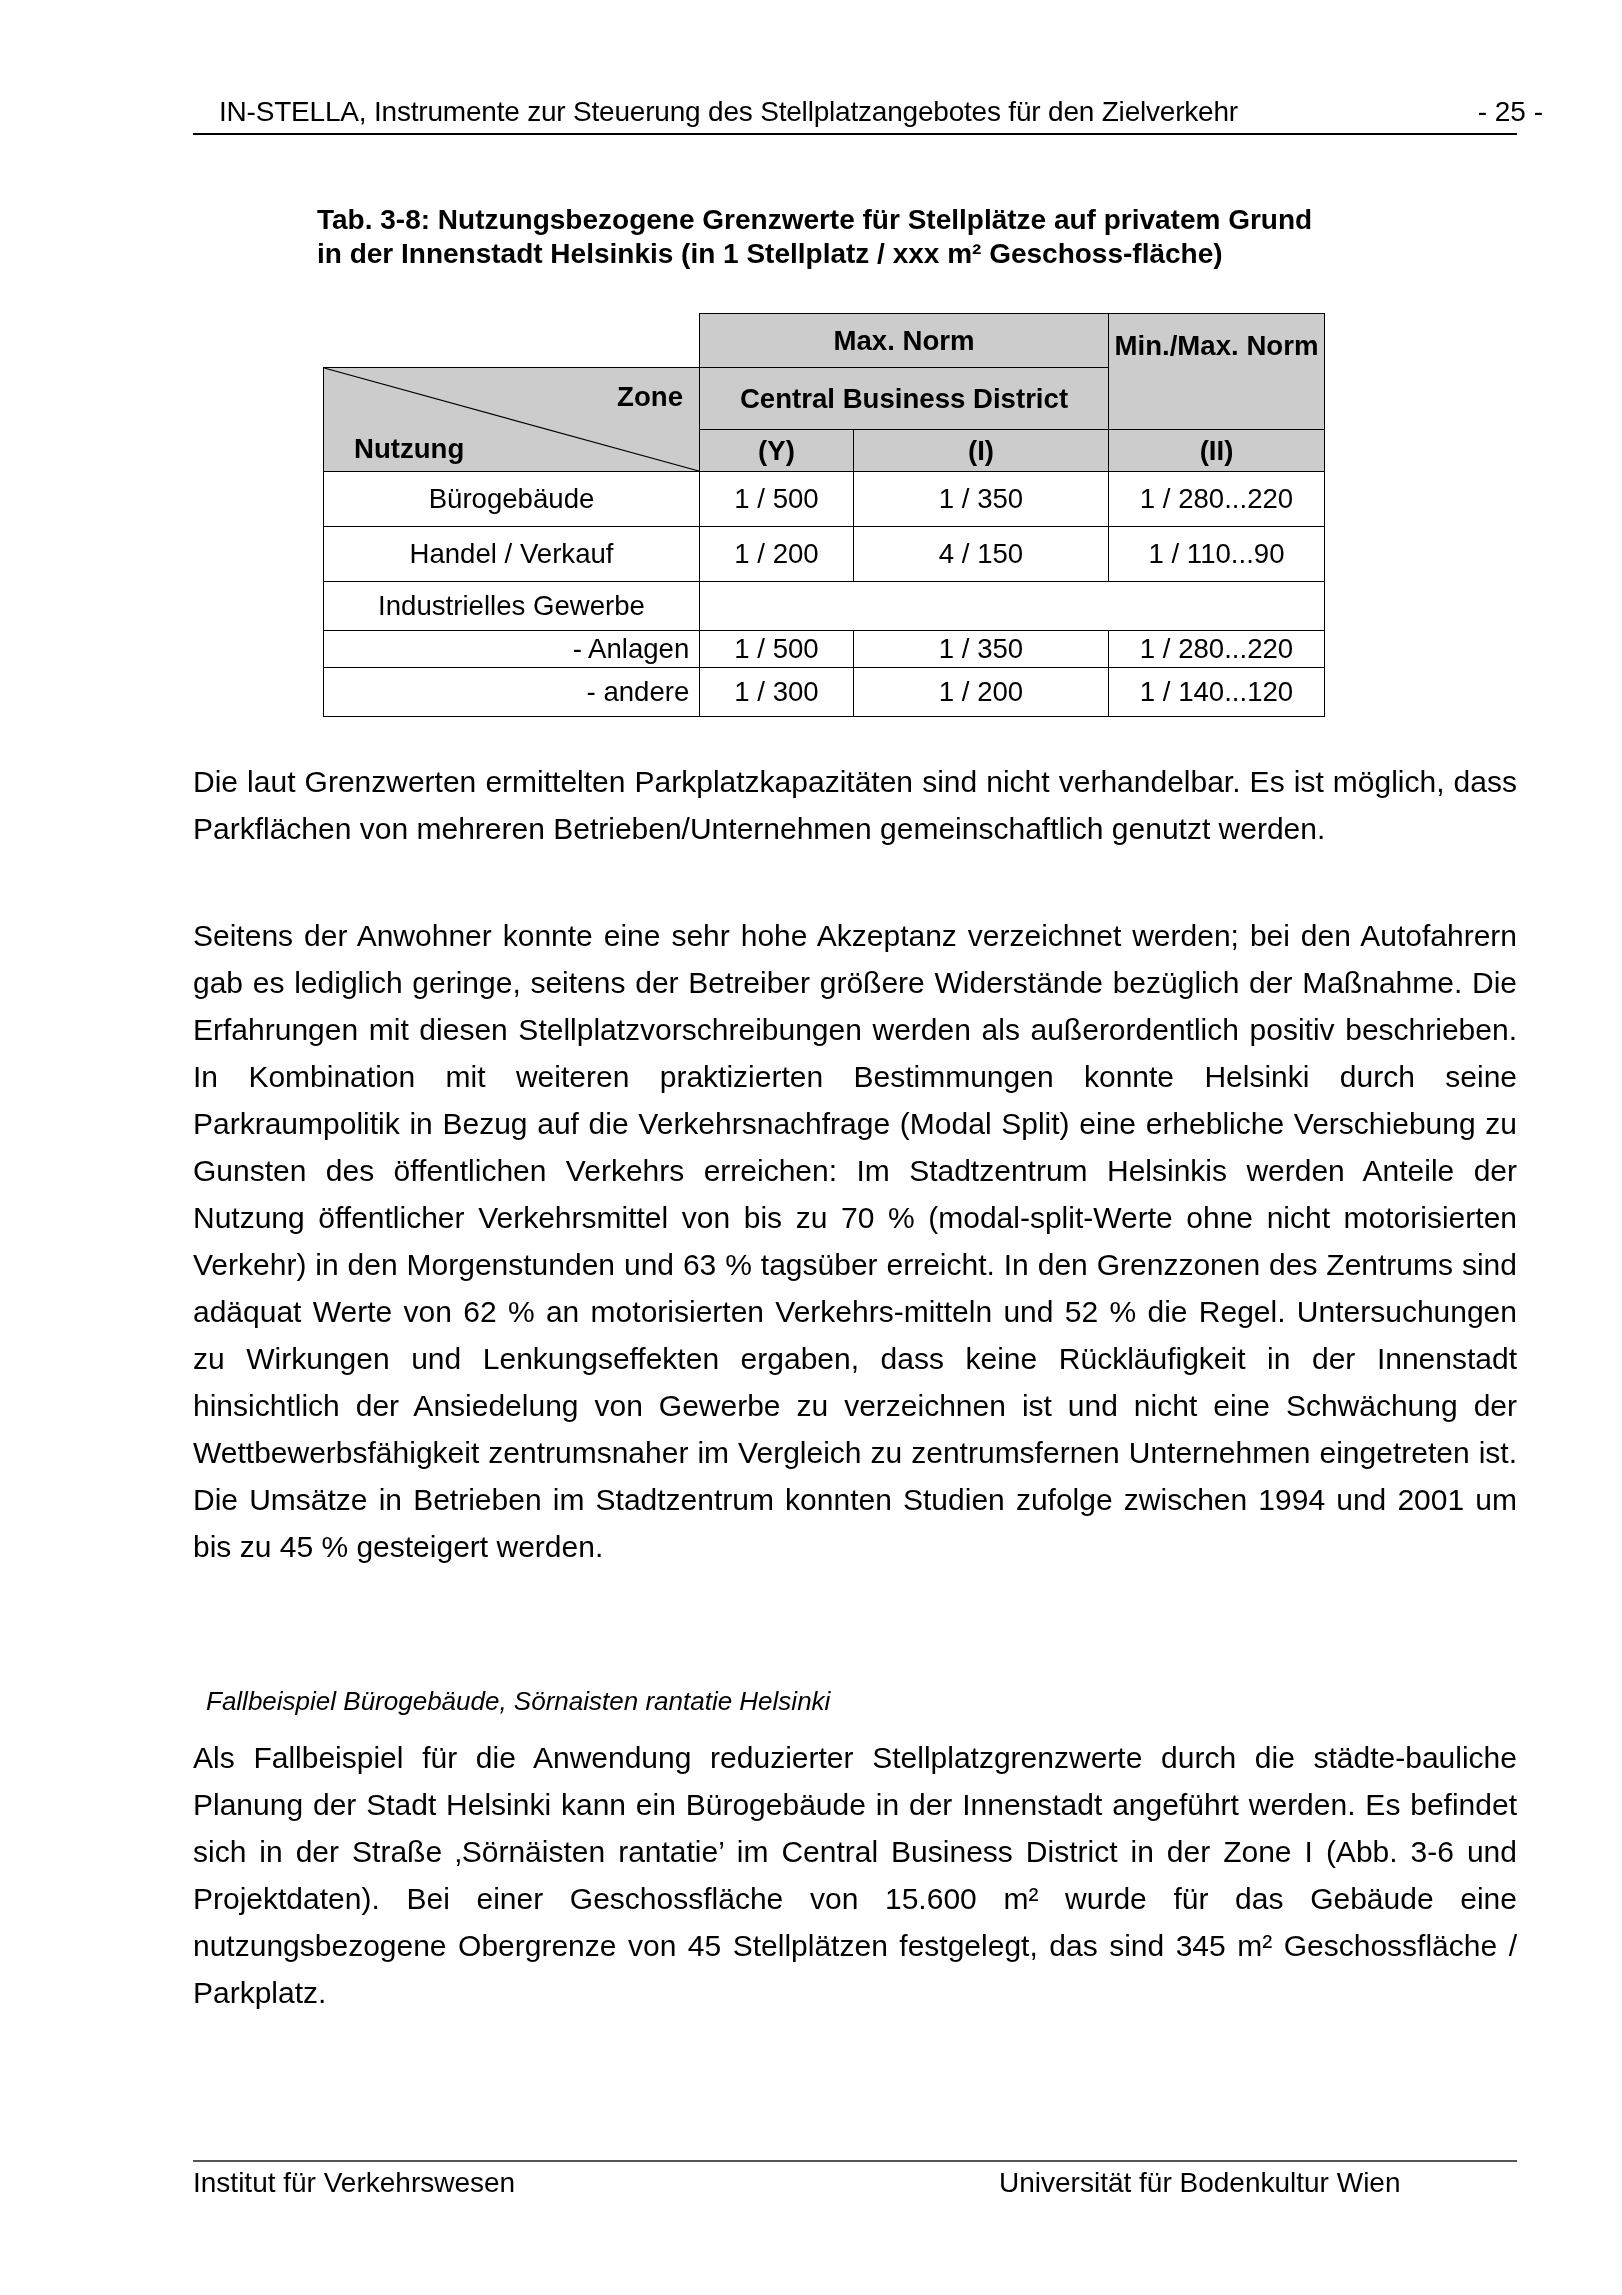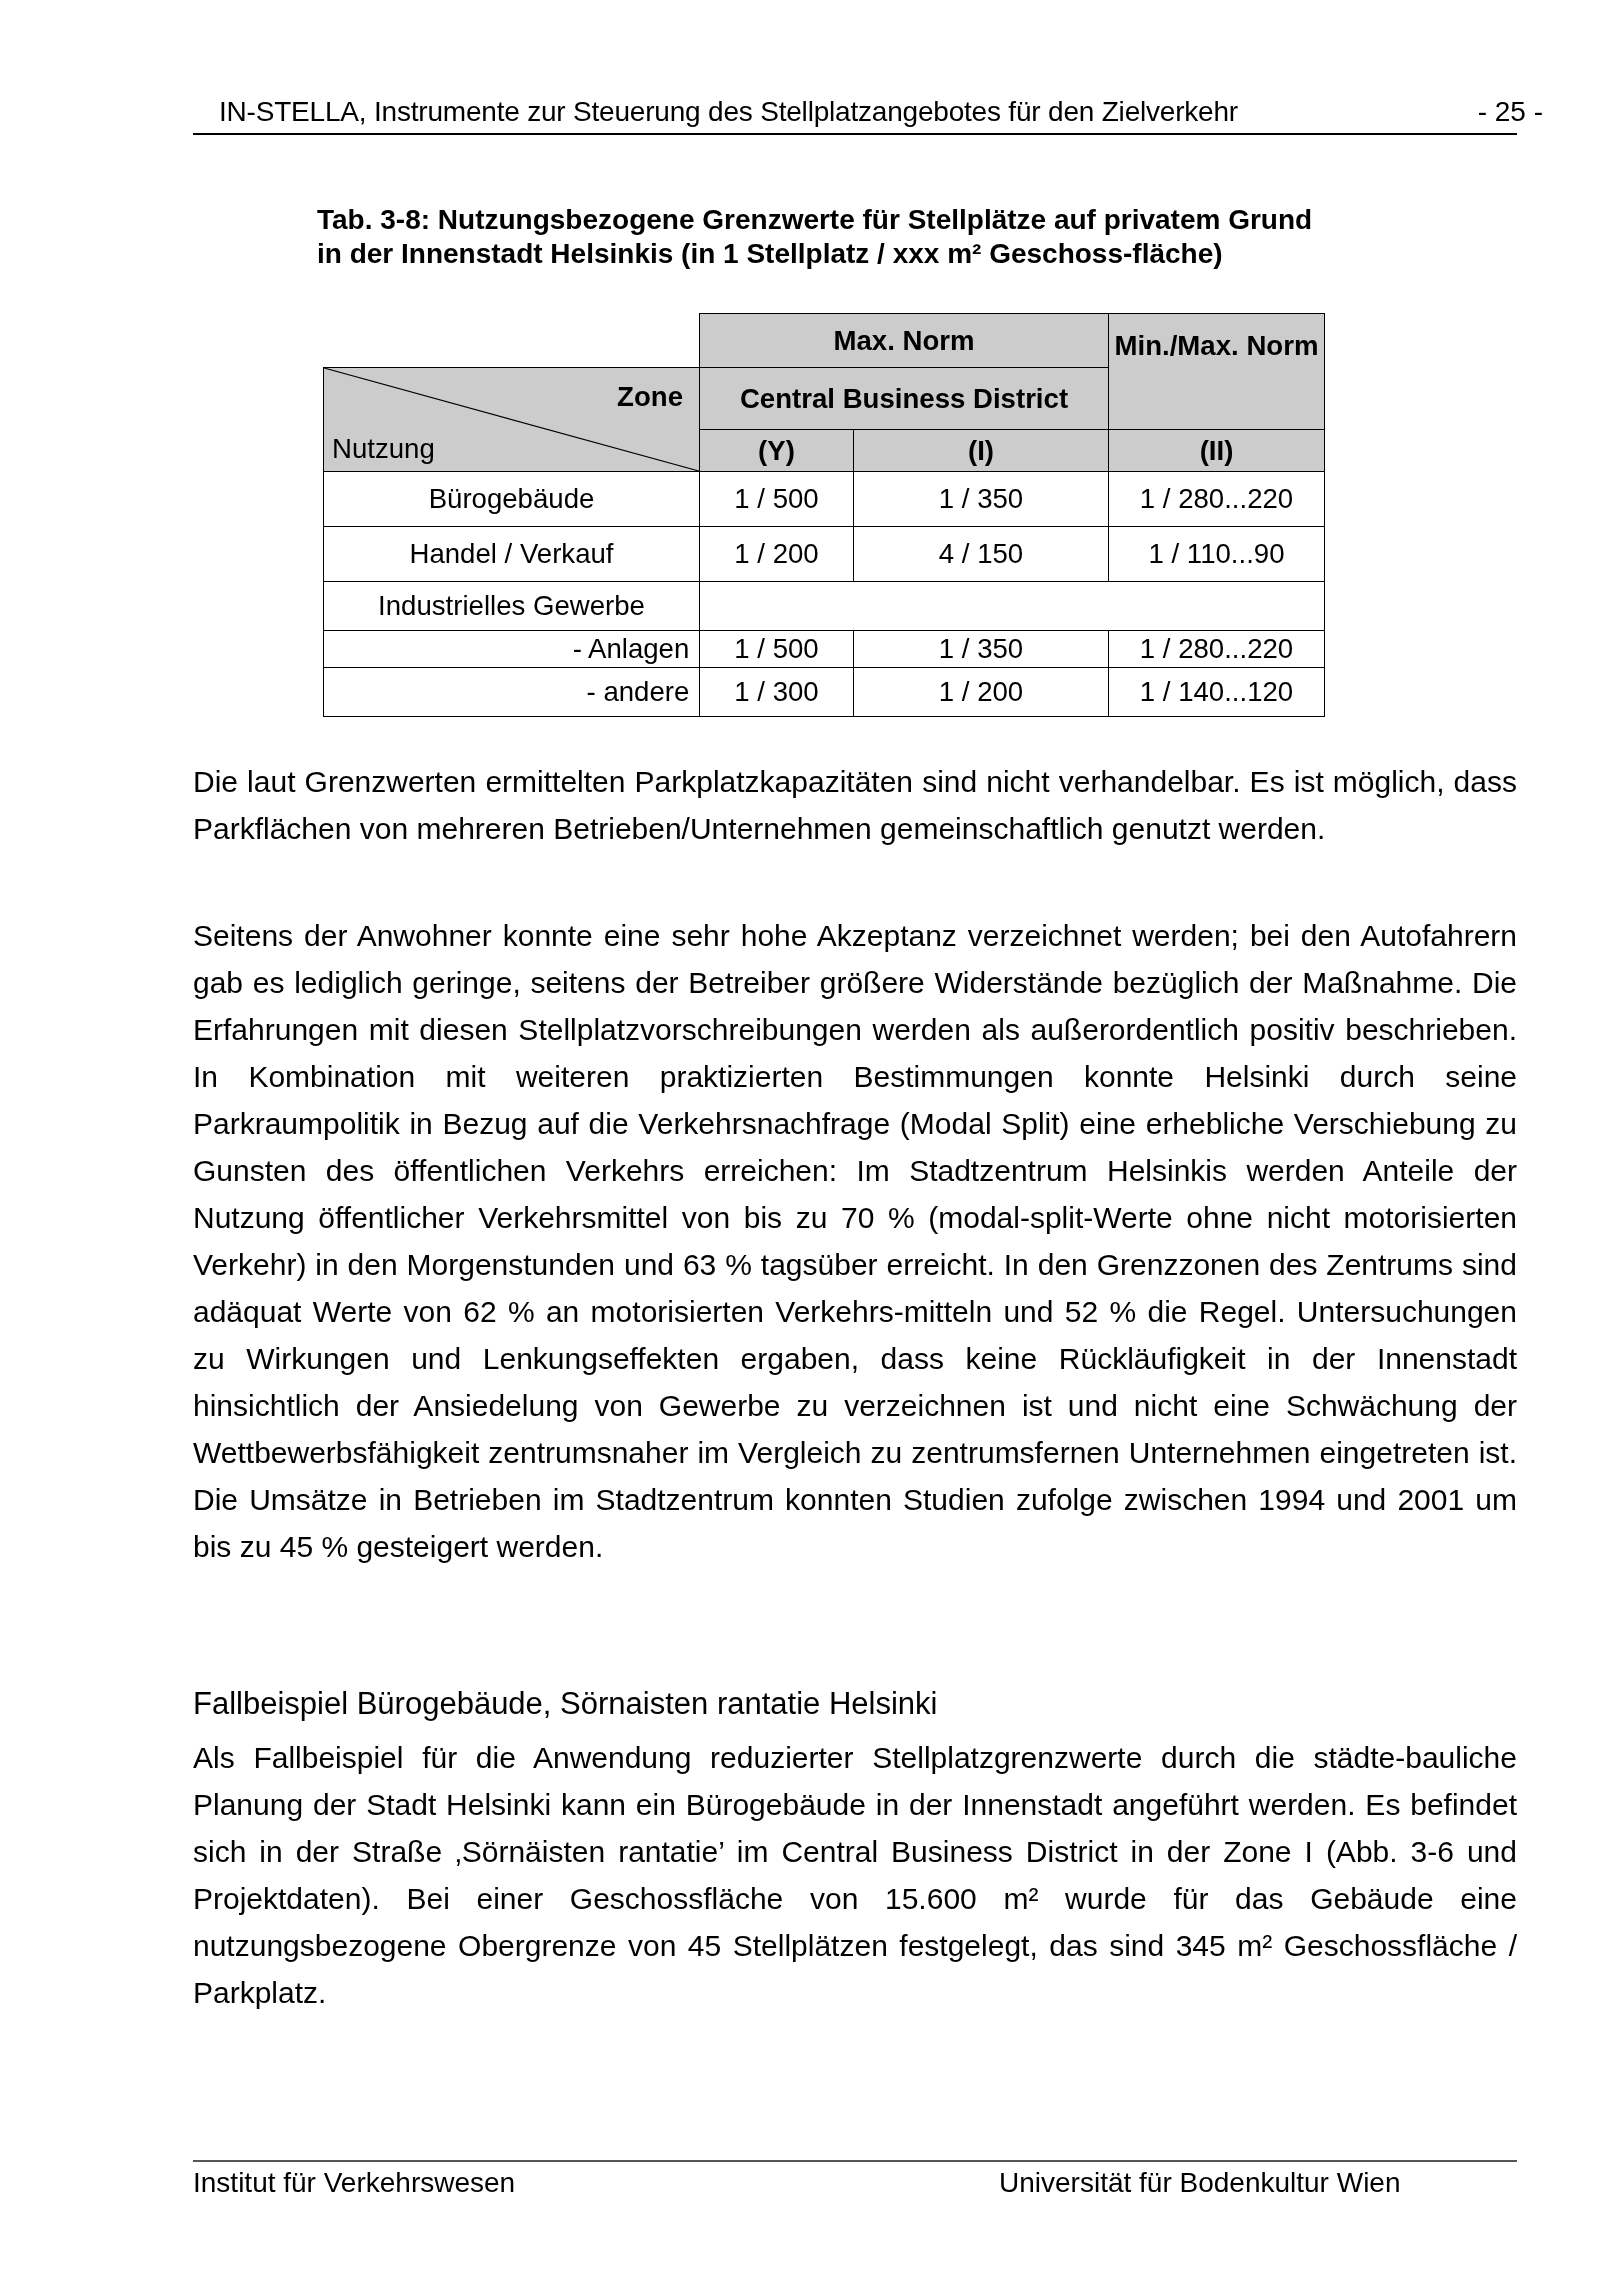--- a/index.html
+++ b/index.html
@@ -15,28 +15,28 @@
 
   table.norms { position: absolute; left: 323px; top: 313px; border-collapse: collapse;
                 font-size: 27.6px; table-layout: fixed; }
   table.norms td { border: 1.6px solid #000; text-align: center; vertical-align: middle; padding: 2px; }
   .gray { background: #cccccc; }
   .hb { font-weight: bold; }
   .nob { border: none !important; background: transparent; }
   .diag { position: relative; }
   .diag svg { position: absolute; left: 0; top: 0; width: 100%; height: 100%; }
   .diag .zone { position: absolute; right: 16px; top: 13px; font-weight: bold; text-align: right; }
-  .diag .nutz { position: absolute; left: 8px; bottom: 6.5px; font-weight: normal; }
+  .diag .nutz { position: absolute; left: 30px; bottom: 6.5px; font-weight: bold; }
   td.right { text-align: right !important; padding-right: 9.7px !important; }
 
   .body-text { position: absolute; left: 193px; width: 1324px; font-size: 30px; line-height: 47px;
                text-align: justify; }
   .p1 { top: 758px; }
   .p2 { top: 912px; }
-  .subhead { position: absolute; left: 193px; top: 1686px; font-size: 31px; }
+  .subhead { position: absolute; left: 206px; top: 1686px; font-size: 26px; font-style: italic; }
   .p3 { top: 1734px; }
 
   .footer-rule { position: absolute; left: 193px; top: 2160px; width: 1324px; height: 1.6px; background: #555; }
   .footer-left { position: absolute; left: 193px; top: 2167px; font-size: 28px; }
   .footer-right { position: absolute; left: 999px; top: 2167px; font-size: 28px; }
 </style>
 </head>
 <body>
 
 <div>

